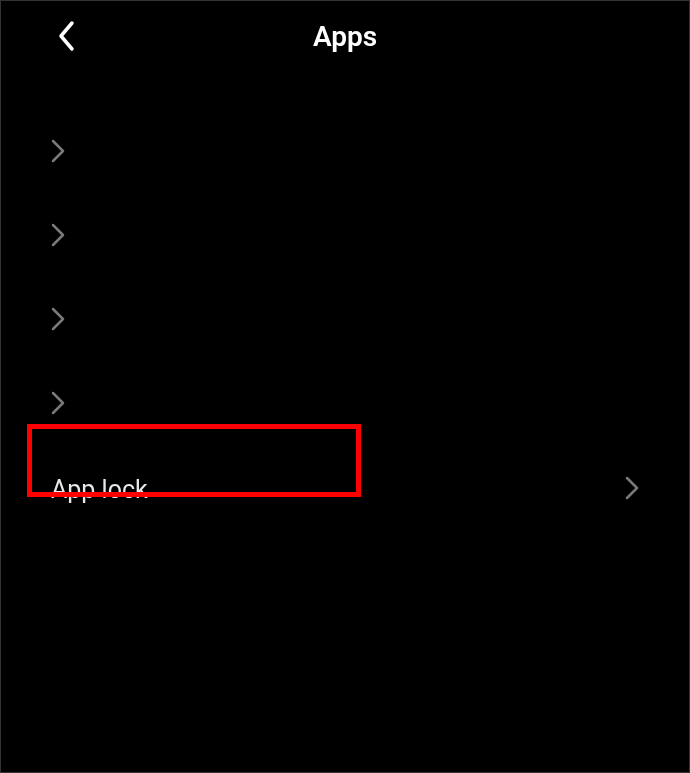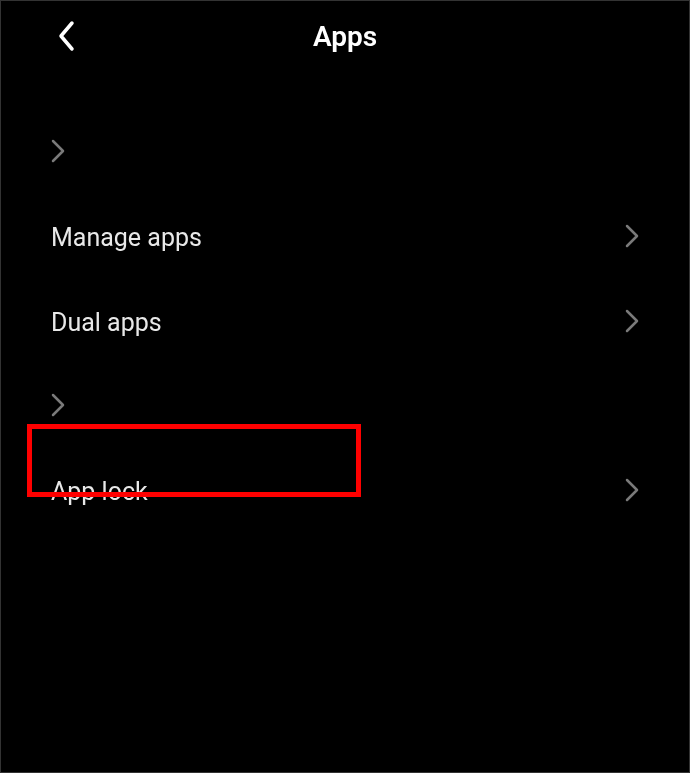--- a/index.html
+++ b/index.html
@@ -99,30 +99,28 @@
 
     <div class="row">
       <span class="chevron">
         <svg viewBox="0 0 14 24" fill="none" stroke="#7a7a7a" stroke-width="2.5" stroke-linecap="round" stroke-linejoin="round">
           <polyline points="2,2 12,12 2,22"></polyline>
         </svg>
       </span>
     </div>
 
     <div class="row">
-      <span class="row-label">Manage apps</span>
       <span class="chevron">
         <svg viewBox="0 0 14 24" fill="none" stroke="#7a7a7a" stroke-width="2.5" stroke-linecap="round" stroke-linejoin="round">
           <polyline points="2,2 12,12 2,22"></polyline>
         </svg>
       </span>
     </div>
 
     <div class="row">
-      <span class="row-label">Dual apps</span>
       <span class="chevron">
         <svg viewBox="0 0 14 24" fill="none" stroke="#7a7a7a" stroke-width="2.5" stroke-linecap="round" stroke-linejoin="round">
           <polyline points="2,2 12,12 2,22"></polyline>
         </svg>
       </span>
     </div>
 
     <div class="row">
       <span class="chevron">
         <svg viewBox="0 0 14 24" fill="none" stroke="#7a7a7a" stroke-width="2.5" stroke-linecap="round" stroke-linejoin="round">

